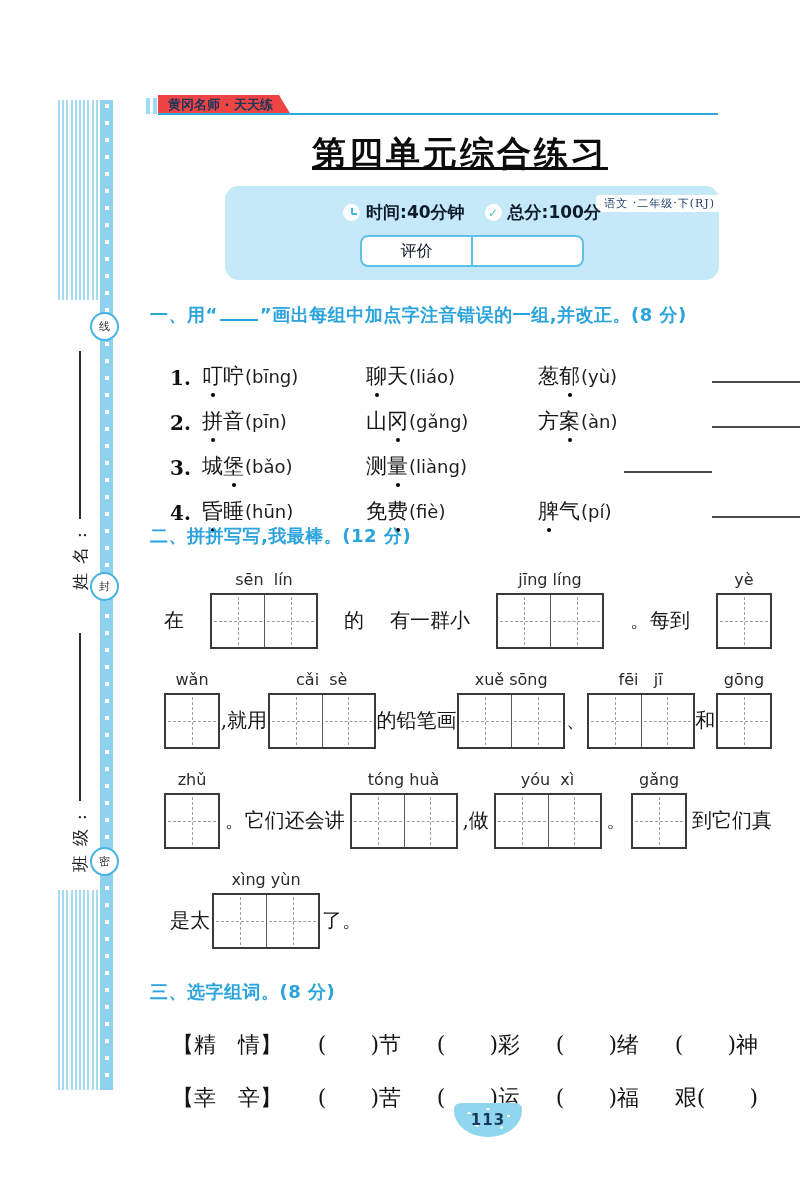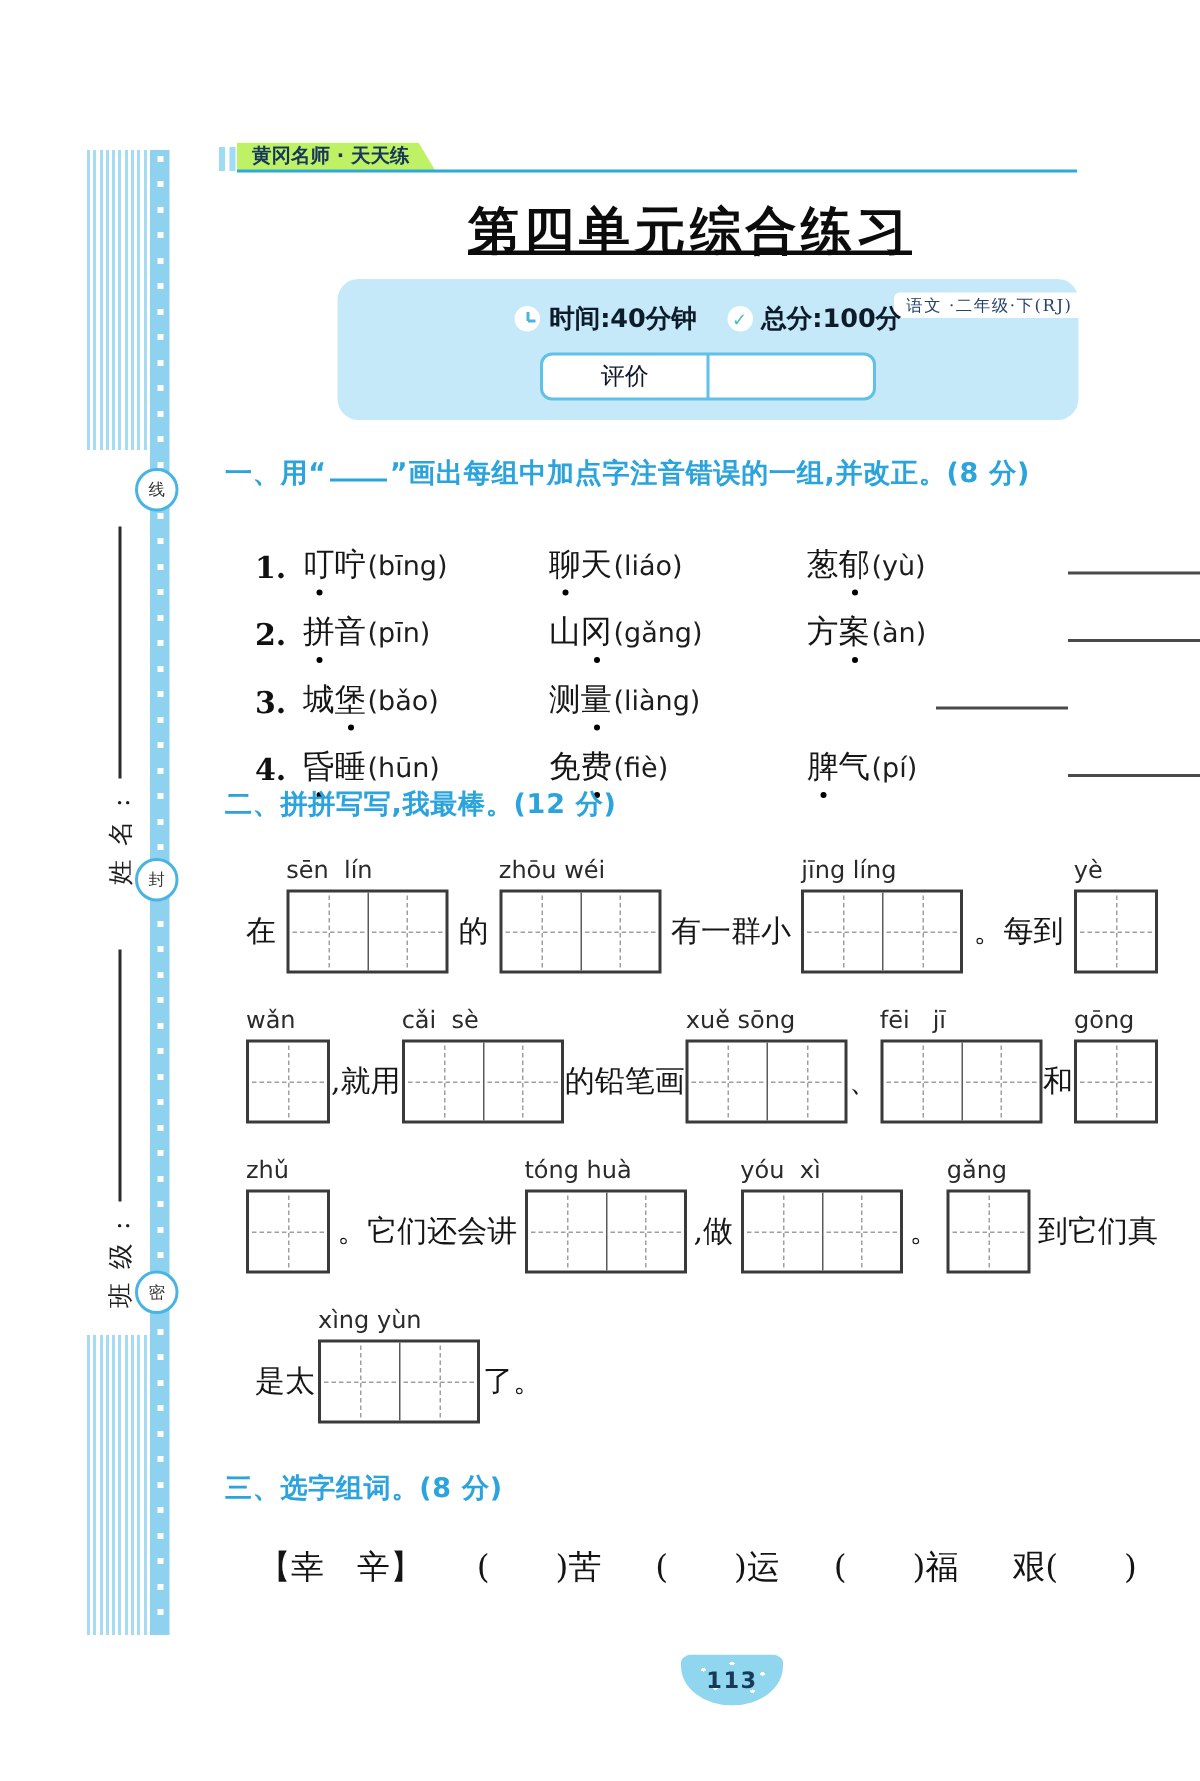--- a/index.html
+++ b/index.html
@@ -32,21 +32,21 @@
     position:absolute;transform:rotate(-90deg);transform-origin:left top;
     display:flex;align-items:center;white-space:nowrap;
     font:17px "DejaVu Serif",serif;color:#1c1c1c;letter-spacing:9px;height:24px;
   }
   .vlabel .uline{display:inline-block;width:168px;border-bottom:2px solid #2b2b2b;height:0;margin-left:4px;}
   
   .brand-bars{position:absolute;left:146px;top:98px;display:flex;gap:3px;}
   .brand-bars i{width:4px;height:16px;background:#9edcf4;}
   .brand-tab{
     position:absolute;left:158px;top:95px;height:20px;line-height:20px;
-    background:#bef264;color:#17365c;font-weight:bold;font-size:13px;
+    background:#ef4444;color:#17365c;font-weight:bold;font-size:13px;
     padding:0 18px 0 10px;
     clip-path:polygon(0 0,calc(100% - 12px) 0,100% 100%,0 100%);
   }
   .header-rule{position:absolute;left:158px;top:113px;width:560px;height:2px;background:#2fa9da;}
   .title{
     position:absolute;left:150px;top:131px;width:620px;text-align:center;
     font-family:"DejaVu Serif",serif;font-weight:700;font-size:34px;color:#0c0c0c;letter-spacing:3px;text-decoration:underline;
   }
   
   .info-card{
@@ -93,21 +93,21 @@
   .s1-word .ch.dotted::after{
     content:"";position:absolute;left:50%;transform:translateX(-50%);bottom:-7px;
     width:4px;height:4px;border-radius:50%;background:#000;
   }
   .s1-py{font:18px "DejaVu Sans",sans-serif;color:#1d1d1d;margin-left:1px;}
   .s1-blank{border-bottom:2px solid #4a4a4a;height:0;margin-bottom:7px;width:88px;justify-self:end;}
   
   .s2-row{display:flex;align-items:flex-end;justify-content:space-between;margin-bottom:13px;padding-left:14px;}
   .s2-row.short{justify-content:flex-start;gap:2px;padding-left:20px;}
   .s2-text{font:20px "DejaVu Serif",serif;color:#161616;padding-bottom:15px;white-space:nowrap;}
-  .tian-group{display:inline-flex;flex-direction:column;align-items:flex-start;}
+  .tian-group{display:inline-flex;flex-direction:column;align-items:center;}
   .py{white-space:pre;font:16px "DejaVu Sans",sans-serif;color:#2a2a2a;height:27px;display:flex;align-items:flex-end;padding-bottom:4px;}
   .cells{display:inline-flex;border:2px solid #3a3a3a;background:#fff;}
   .tian{width:52px;height:52px;position:relative;box-sizing:border-box;}
   .tian + .tian{border-left:1.4px solid #5a5a5a;}
   .tian::before{content:"";position:absolute;left:2px;right:2px;top:50%;border-top:1px dashed #9f9f9f;}
   .tian::after{content:"";position:absolute;top:2px;bottom:2px;left:50%;border-left:1px dashed #9f9f9f;}
   
   .s3-row{display:flex;justify-content:space-between;font:22px "DejaVu Serif",serif;color:#141414;margin-bottom:23px;white-space:pre;}
   
   .page-badge{
@@ -241,27 +241,20 @@
       <div class="s2-row">
         <span class="s2-text">在</span>
         <span class="tian-group">
           <span class="py">sēn  lín</span>
           <span class="cells">
             <span class="tian"></span>
             <span class="tian"></span>
           </span>
         </span>
         <span class="s2-text">的</span>
-        <span class="tian-group">
-          <span class="py">zhōu wéi</span>
-          <span class="cells">
-            <span class="tian"></span>
-            <span class="tian"></span>
-          </span>
-        </span>
         <span class="s2-text">有一群小</span>
         <span class="tian-group">
           <span class="py">jīng líng</span>
           <span class="cells">
             <span class="tian"></span>
             <span class="tian"></span>
           </span>
         </span>
         <span class="s2-text">。每到</span>
         <span class="tian-group">
@@ -352,19 +345,20 @@
           </span>
         </span>
         <span class="s2-text">了。</span>
       </div>
     </div>
 </div>
 
 <div class="content" style="top:980px">
   <div class="sec-heading">三、选字组词。(8 分)</div>
   <div id="sec3-rows" style="margin-top:26px;padding:0 14px 0 22px">
+      <div class="s3-row"><span class="s3-cell">【精　情】</span><span class="s3-cell">(　　)节</span><span class="s3-cell">(　　)彩</span><span class="s3-cell">(　　)绪</span><span class="s3-cell">(　　)神</span></div>
       <div class="s3-row"><span class="s3-cell">【幸　辛】</span><span class="s3-cell">(　　)苦</span><span class="s3-cell">(　　)运</span><span class="s3-cell">(　　)福</span><span class="s3-cell">艰(　　)</span></div>
     </div>
 </div>
 
 <div class="page-badge">
     <span>113</span>
   </div>
 
 </body></html>

